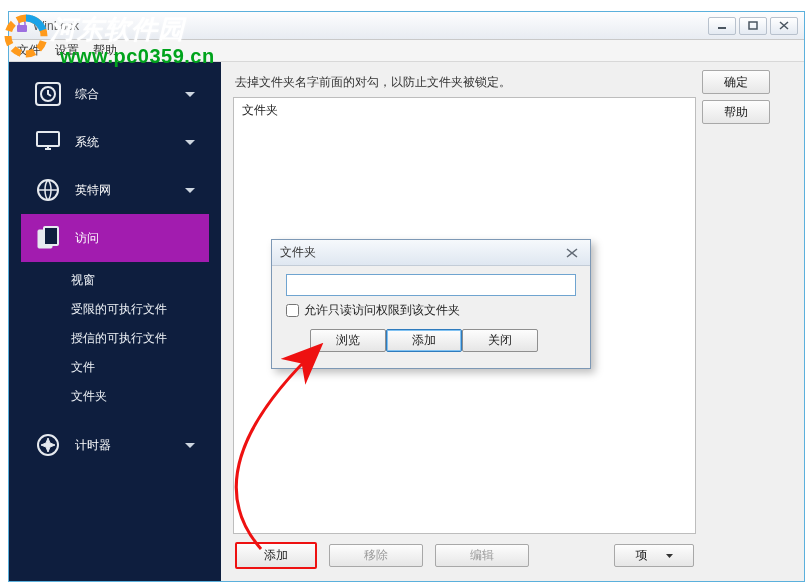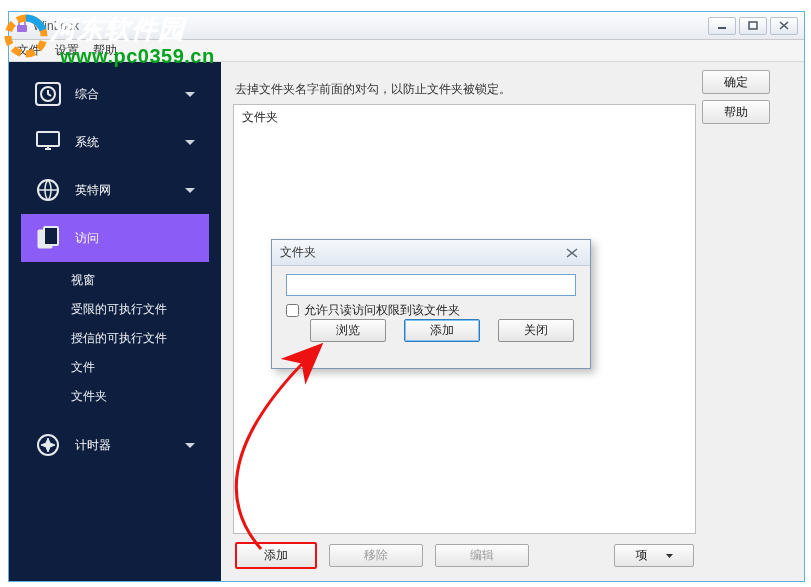--- a/index.html
+++ b/index.html
@@ -10,44 +10,44 @@
 .titlebar .title { flex: 1; color: #5a5a5a; }
 .titlebar .wbtn { width: 28px; height: 18px; border: 1px solid #b8c1cd; background: linear-gradient(#fff,#e4eaf2); margin-left: 3px; display: flex; align-items: center; justify-content: center; color: #4a5560; border-radius: 2px; }
 .menubar { height: 22px; display: flex; align-items: center; padding: 0 8px; gap: 14px; background: #f5f5f5; border-bottom: 1px solid #d8d8d8; color: #333; }
 .body { display: flex; height: calc(100% - 50px); }
 .sidebar { width: 212px; background: #0e1e3e; padding: 8px 12px; }
 .cat { display: flex; align-items: center; padding: 10px 14px 10px 10px; color: #fff; font-size: 14px; cursor: pointer; }
 .cat .cicon { width: 34px; height: 28px; margin-right: 10px; display: flex; align-items: center; justify-content: center; }
 .cat .cicon svg { fill: #e6eaef; stroke: #e6eaef; }
 .cat .chev { margin-left: auto; }
 .cat .chev svg { fill: #cdd6e0; }
-.cat.active { background: #8b5cf6; }
+.cat.active { background: #a21caf; }
 .subs { padding: 4px 0 10px 0; }
 .sub { color: #eef2f7; padding: 6px 0 6px 50px; cursor: pointer; }
 .content { flex: 1; background: #f0f0f0; padding: 8px 12px 10px 12px; display: flex; }
-.main { flex: 1; display: flex; flex-direction: column; margin-top: 7px; }
+.main { flex: 1; display: flex; flex-direction: column; }
 .right { width: 90px; margin-left: 6px; }
 .hint { color: #333; margin: 4px 0 6px 2px; }
 .listbox { flex: 1; background: #fff; border: 1px solid #bdbdbd; padding: 4px 8px; position: relative; }
 .listhdr { color: #222; }
 .actbar { display: flex; align-items: center; gap: 12px; padding: 8px 2px 2px 2px; }
 .btn { width: 94px; height: 23px; border: 1px solid #a8a8a8; background: linear-gradient(#fdfdfd,#e6e6e6); display: flex; align-items: center; justify-content: center; color: #222; cursor: pointer; border-radius: 2px; }
 .btn.dis { color: #9b9b9b; }
 .btn.hi { border: 2px solid #e11; width: 82px; height: 27px; }
 .rbtn { width: 68px; height: 24px; border: 1px solid #a8a8a8; background: linear-gradient(#fdfdfd,#e7e7e7); margin-bottom: 6px; display: flex; align-items: center; justify-content: center; color: #222; border-radius: 2px; }
 .drop { width: 80px; height: 23px; border: 1px solid #a8a8a8; background: linear-gradient(#fdfdfd,#e6e6e6); display: flex; align-items: center; justify-content: center; gap: 18px; color: #222; border-radius: 2px; margin-left: auto; }
 .drop .car { width: 7px; height: 4px; }
 .dialog { position: absolute; left: 271px; top: 239px; width: 320px; height: 130px; background: #f0f0f0; border: 1px solid #7d98b5; box-shadow: 4px 4px 8px rgba(0,0,0,.25); }
 .dlg-title { height: 26px; background: linear-gradient(#f6f9fc,#dfe7f1); display: flex; align-items: center; padding: 0 8px; border-bottom: 1px solid #c3ccd7; color: #333; }
 .dlg-title .x { margin-left: auto; width: 20px; height: 14px; display: flex; align-items: center; justify-content: center; color: #636b76; }
 .dlg-body { padding: 8px 14px; }
 .dlg-body input[type=text] { width: 100%; height: 22px; border: 1px solid #6fa4d0; background: #fff; padding: 0 4px; }
 .chkline { display: flex; align-items: center; margin-top: 6px; gap: 5px; color: #222; }
 .chkline input { width: 13px; height: 13px; }
-.dlg-btns { display: flex; gap: 18px; justify-content: flex-start; padding-left: 24px; }
+.dlg-btns { display: flex; margin-top: 10px; justify-content: flex-start; padding-left: 24px; }
 .dbtn { width: 76px; height: 23px; border: 1px solid #8f8f8f; background: linear-gradient(#fdfdfd,#e6e6e6); display: flex; align-items: center; justify-content: center; color: #222; border-radius: 2px; cursor: pointer; }
 .dbtn.primary { border: 1px solid #2f7bbd; box-shadow: inset 0 0 0 1px #81c2f2; }
 .arrow { position: absolute; left: 171px; top: 329px; pointer-events: none; }
 .watermark { position: absolute; left: 8px; top: 12px; pointer-events: none; }
 .watermark .t1 { font-size: 26px; font-weight: 700; font-style: italic; color: #fff; text-shadow: 0 0 3px rgba(255,255,255,.55); letter-spacing: 1px; font-family: Liberation Sans, sans-serif; }
 .watermark .t2 { font-size: 20px; font-weight: 700; color: #00a31c; font-family: Arial,sans-serif; margin-top: -2px; letter-spacing: .5px; }
 .watermark .logo { position: absolute; left: -6px; top: 2px; }
 </style>
 </head>
 <body>

